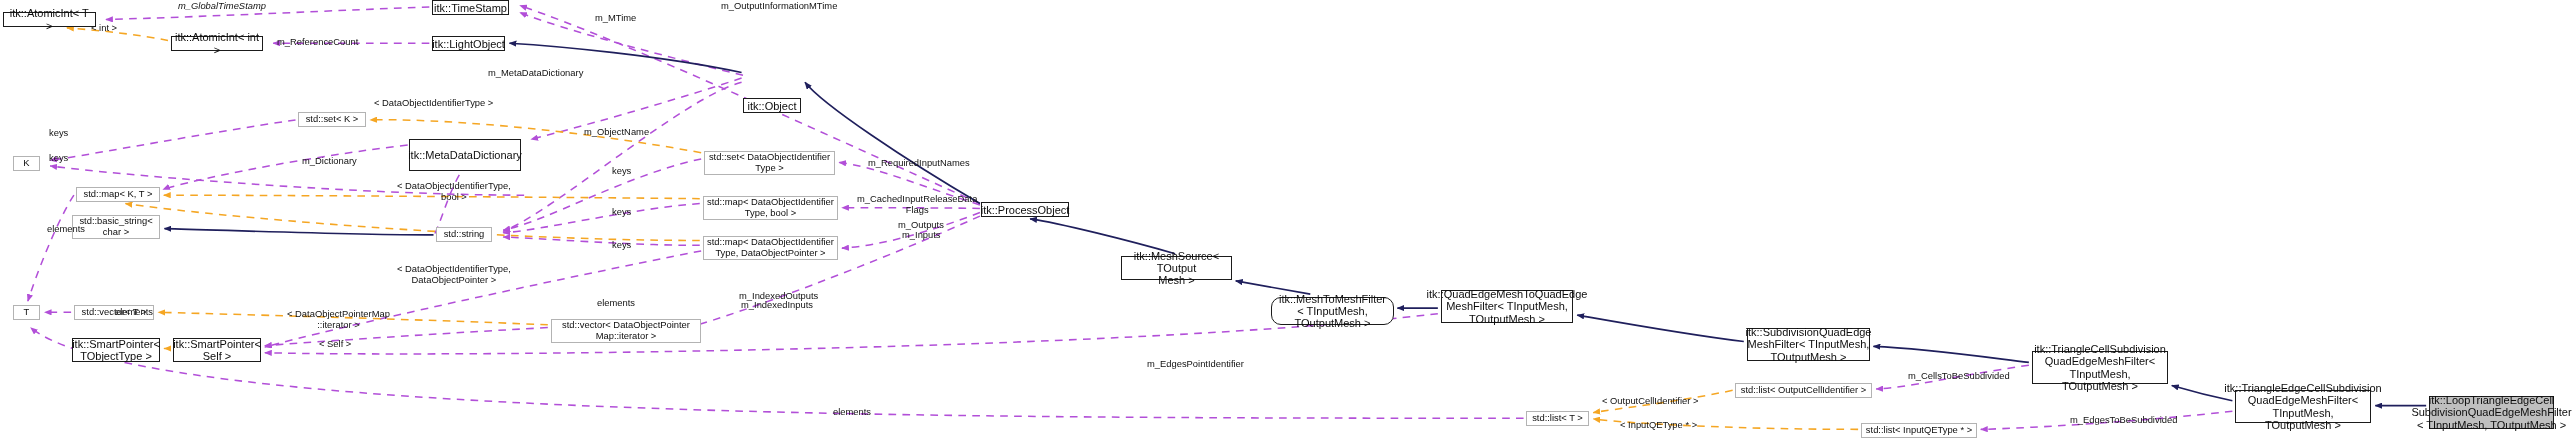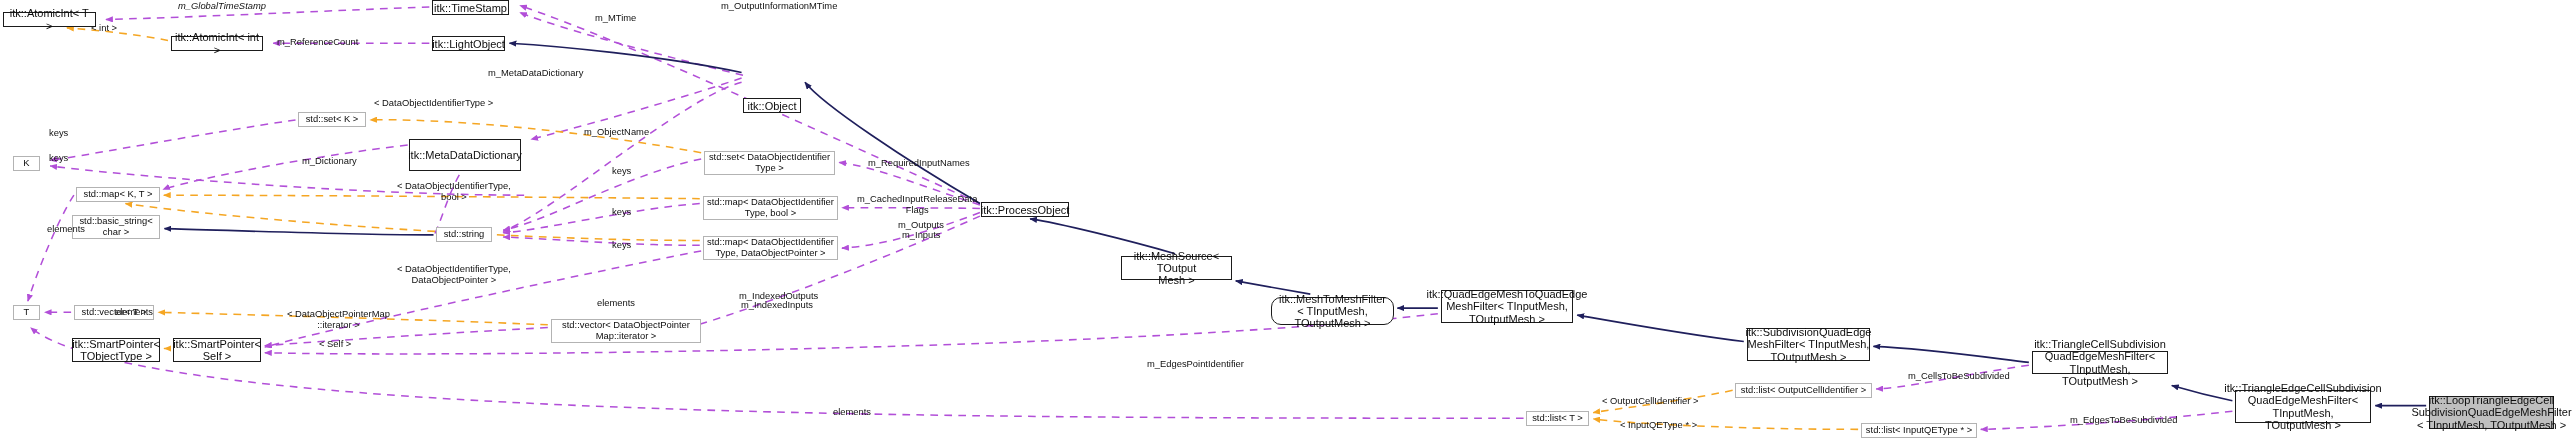--- a/index.html
+++ b/index.html
@@ -204,21 +204,21 @@
 TOutputMesh &gt;</div>
       <div class="node light" style="left: 551px; top: 319px; width: 150px; height: 24px;">std::vector&lt; DataObjectPointer
 Map::iterator &gt;</div>
       <div class="node strong" style="left: 72px; top: 338px; width: 88px; height: 24px;">itk::SmartPointer&lt;
 TObjectType &gt;</div>
       <div class="node strong" style="left: 173px; top: 338px; width: 88px; height: 24px;">itk::SmartPointer&lt;
 Self &gt;</div>
       <div class="node strong" style="left: 1747px; top: 328px; width: 123px; height: 33px;">itk::SubdivisionQuadEdge
 MeshFilter&lt; TInputMesh,
 TOutputMesh &gt;</div>
-      <div class="node strong" style="left: 2032px; top: 351px; width: 136px; height: 23px;">itk::TriangleCellSubdivision
+      <div class="node strong" style="left: 2032px; top: 351px; width: 136px; height: 33px;">itk::TriangleCellSubdivision
 QuadEdgeMeshFilter&lt; TInputMesh,
 TOutputMesh &gt;</div>
       <div class="node light" style="left: 1735px; top: 383px; width: 137px; height: 15.3px;">std::list&lt; OutputCellIdentifier &gt;</div>
       <div class="node strong" style="left: 2235px; top: 390px; width: 136px; height: 33px;">itk::TriangleEdgeCellSubdivision
 QuadEdgeMeshFilter&lt; TInputMesh,
 TOutputMesh &gt;</div>
       <div class="node strong highlight" style="left: 2429px; top: 396px; width: 125px; height: 33px;">itk::LoopTriangleEdgeCell
 SubdivisionQuadEdgeMeshFilter
 &lt; TInputMesh, TOutputMesh &gt;</div>
       <div class="node light" style="left: 1526px; top: 411px; width: 63px; height: 15.3px;">std::list&lt; T &gt;</div>

